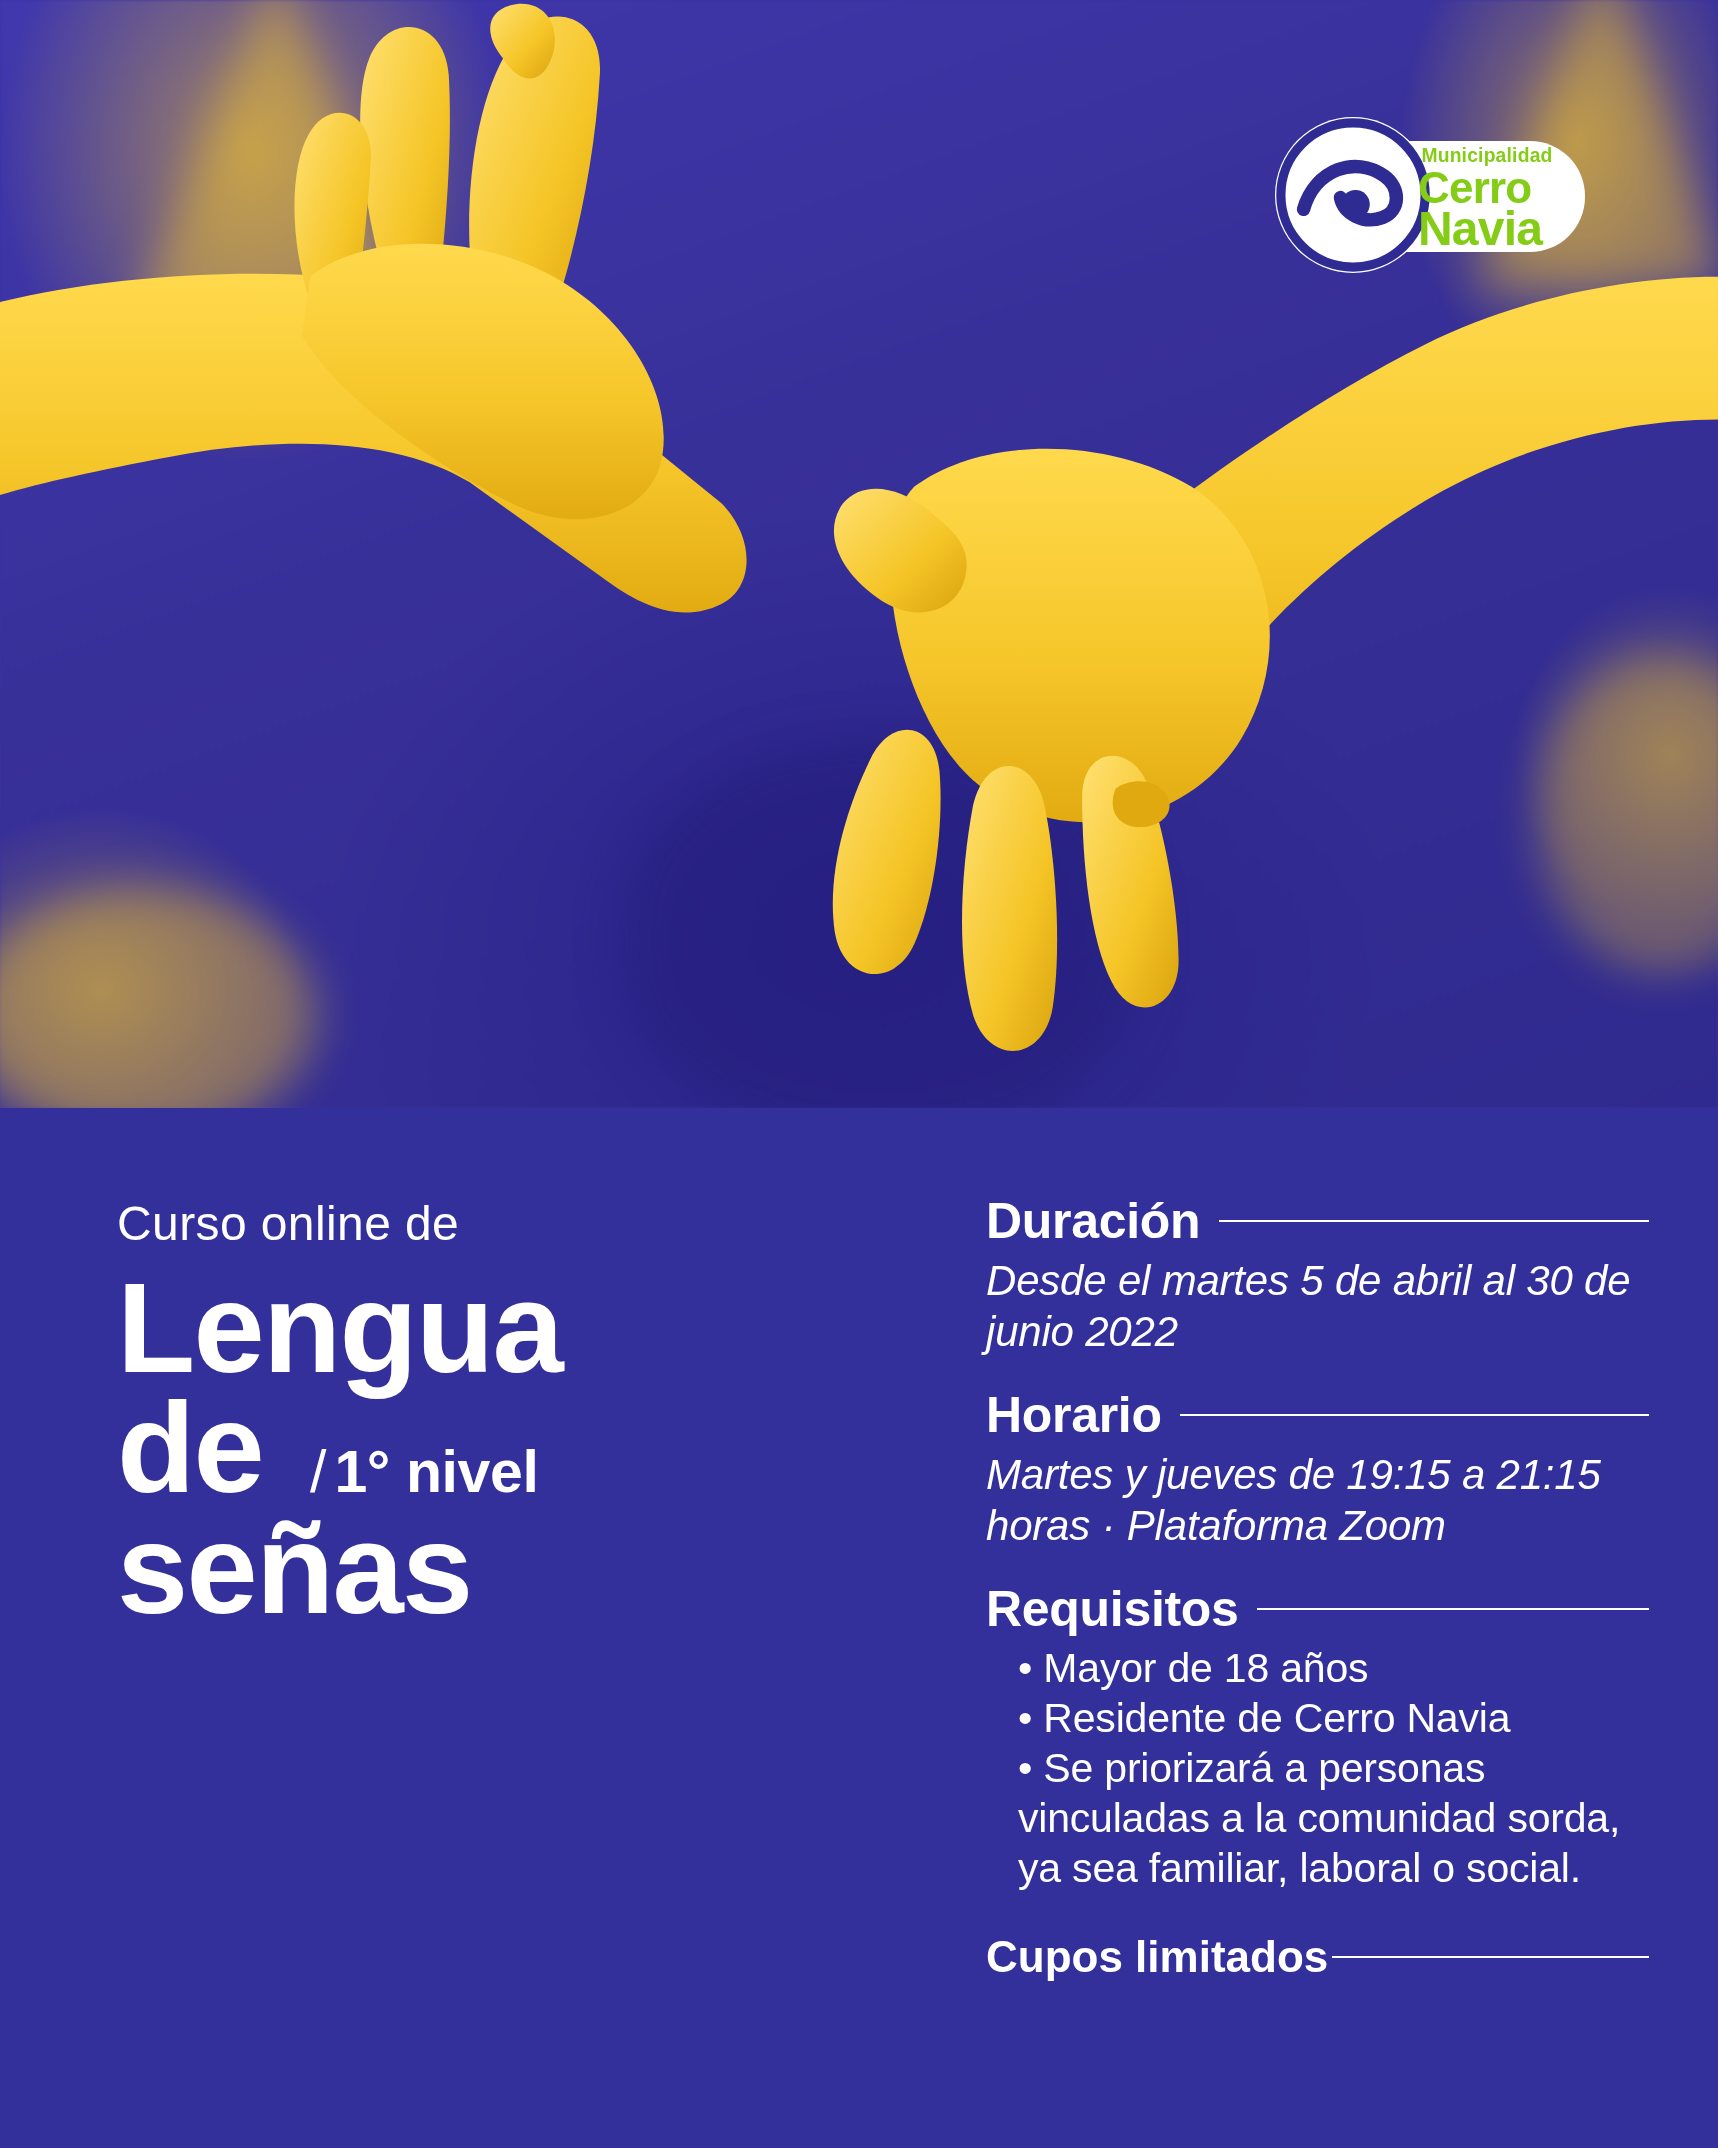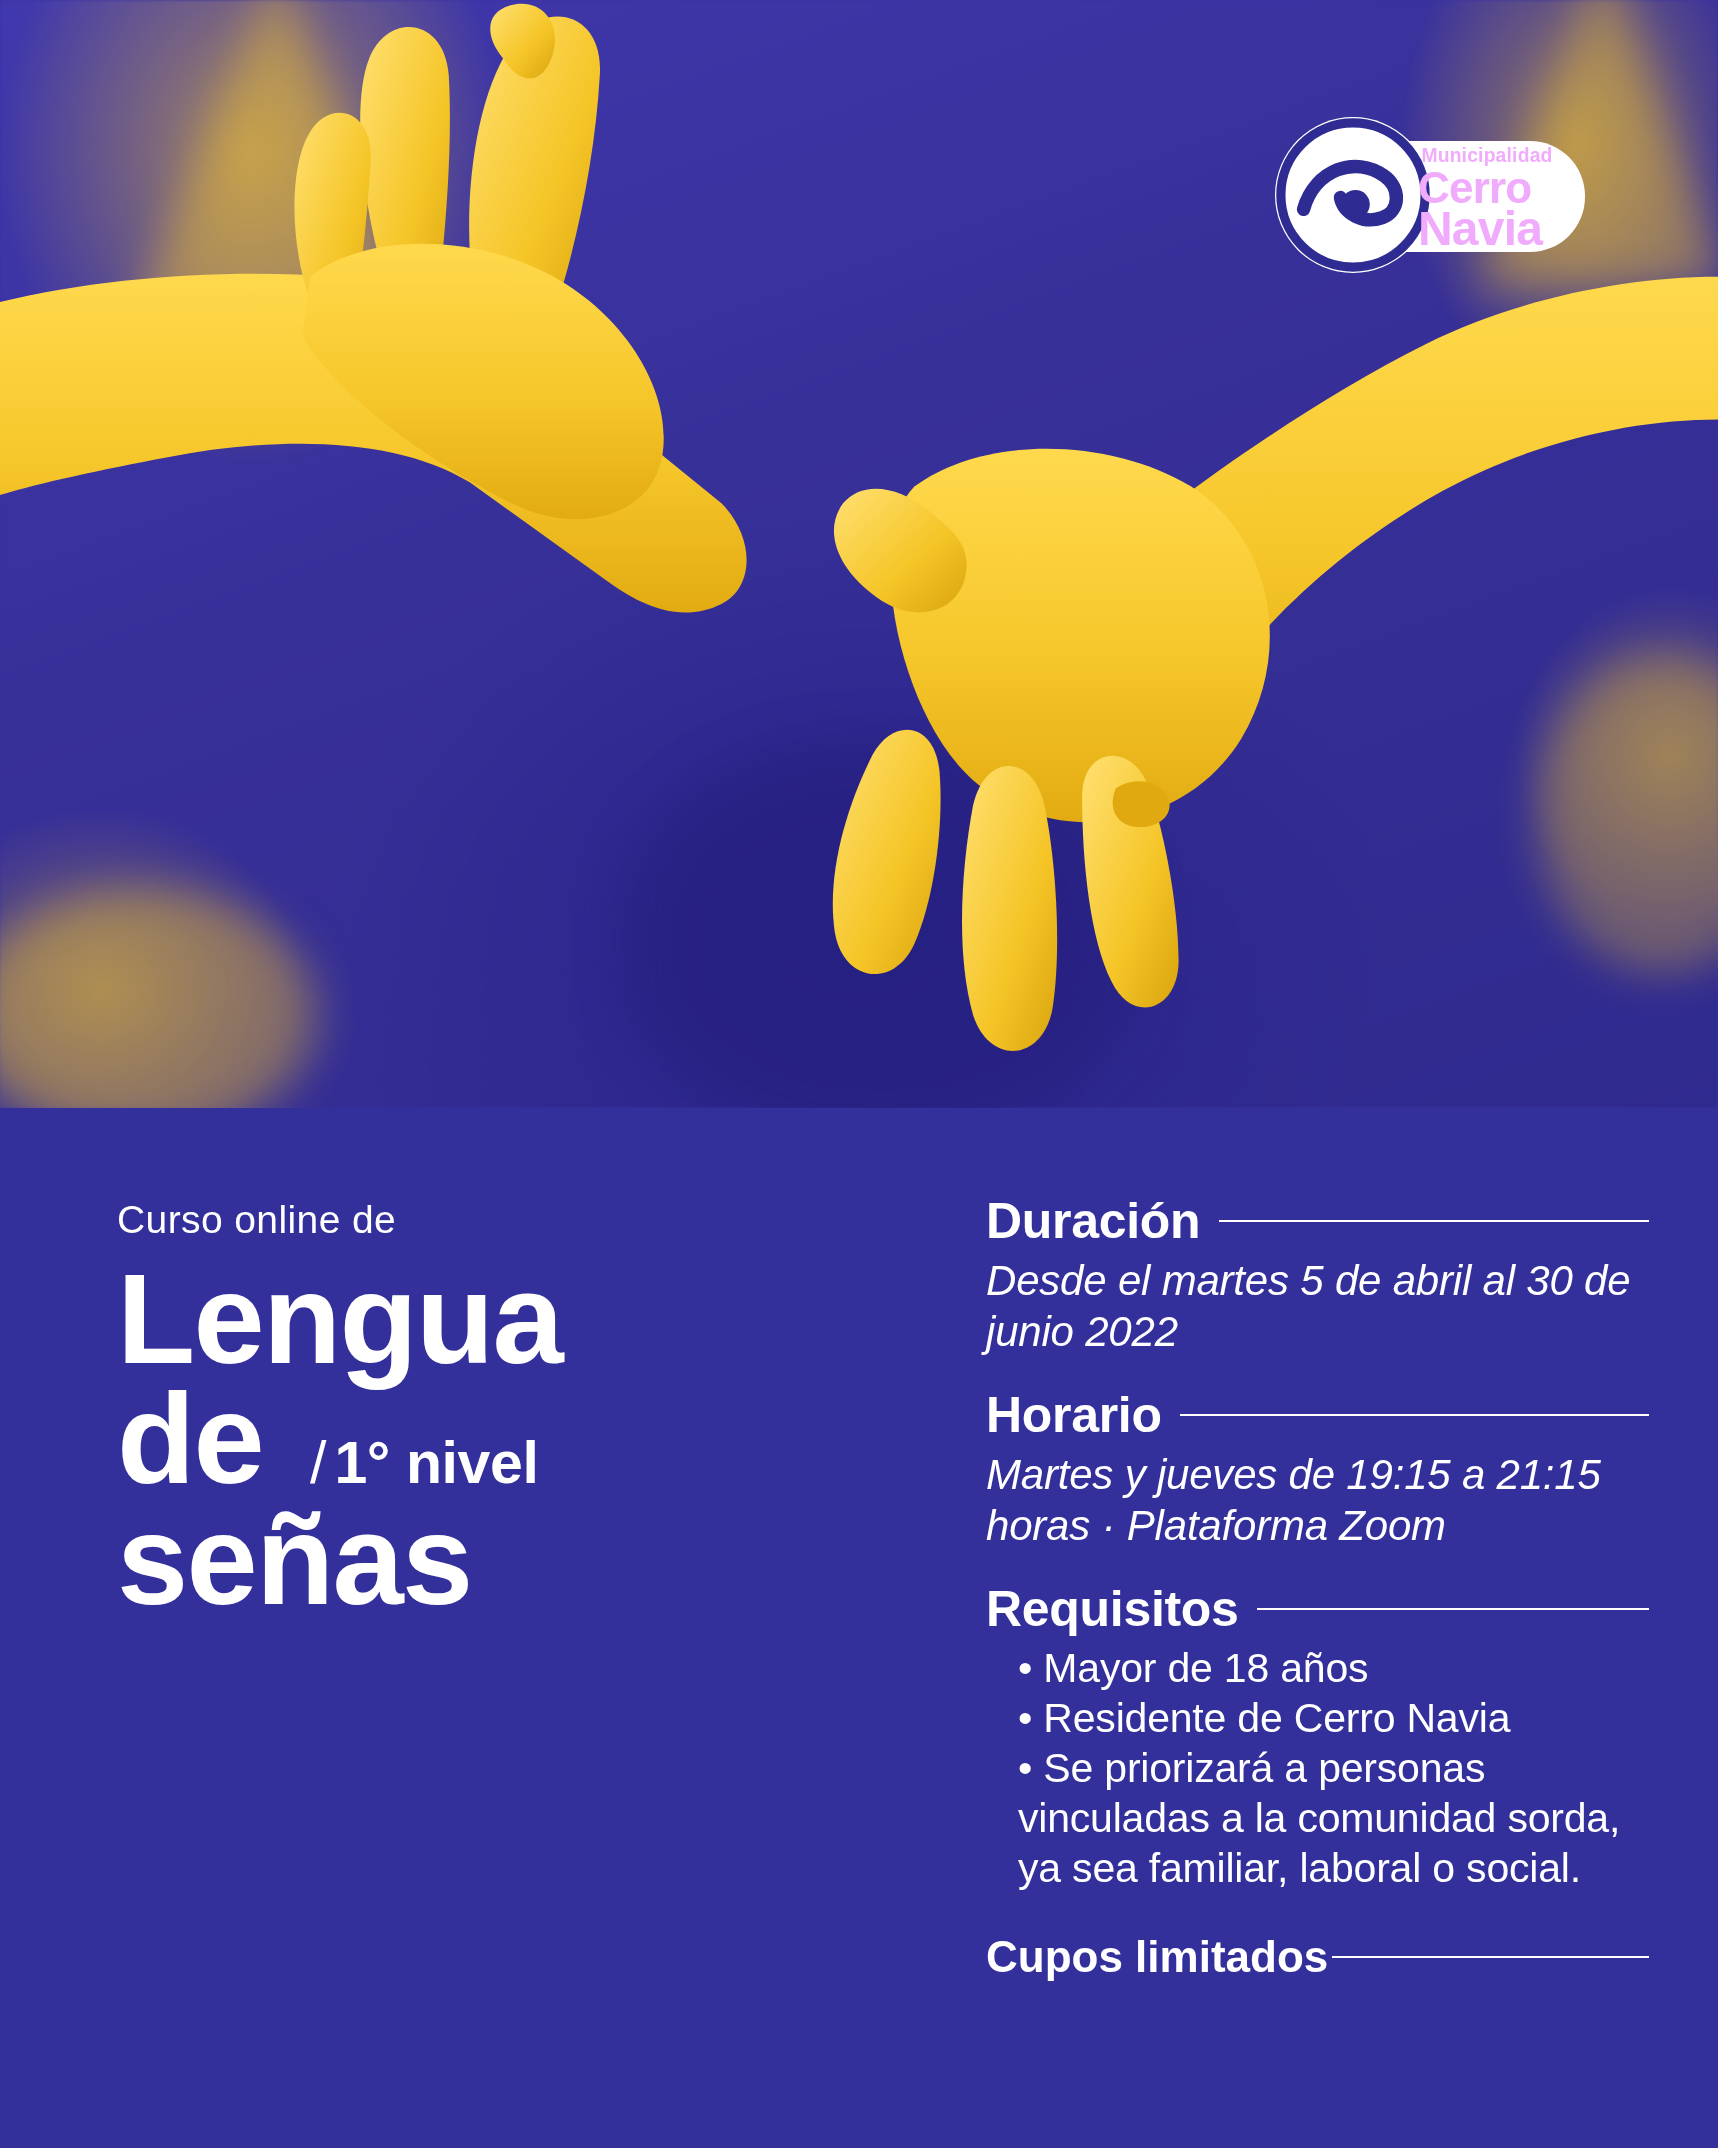--- a/index.html
+++ b/index.html
@@ -97,21 +97,21 @@
     left: 0; top: 0;
     width: 156px; height: 156px;
     border-radius: 50%;
     background: #ffffff;
   }
   .logo-text {
     position: absolute;
     left: 143px;
     top: 28.5px;
     width: 168px;
-    color: #f0abfc;
+    color: #84cc16;
     line-height: 1;
   }
   .logo-muni {
     font-size: 19.3px;
     font-weight: 700;
     letter-spacing: 0.2px;
     margin-left: 3.4px;
   }
   .logo-cerro {
     font-size: 44px;
@@ -137,21 +137,21 @@
   }
 
   
   .left-col {
     position: absolute;
     left: 117px;
     top: 92px;
     width: 797px;
   }
   .kicker {
-    font-size: 39px;
+    font-size: 48px;
     font-weight: 400;
     letter-spacing: 0.4px;
     color: #ffffff;
     line-height: 1;
   }
   .bigtitle {
     margin-top: 20px;
     font-size: 128px;
     font-weight: 700;
     line-height: 0.94;

